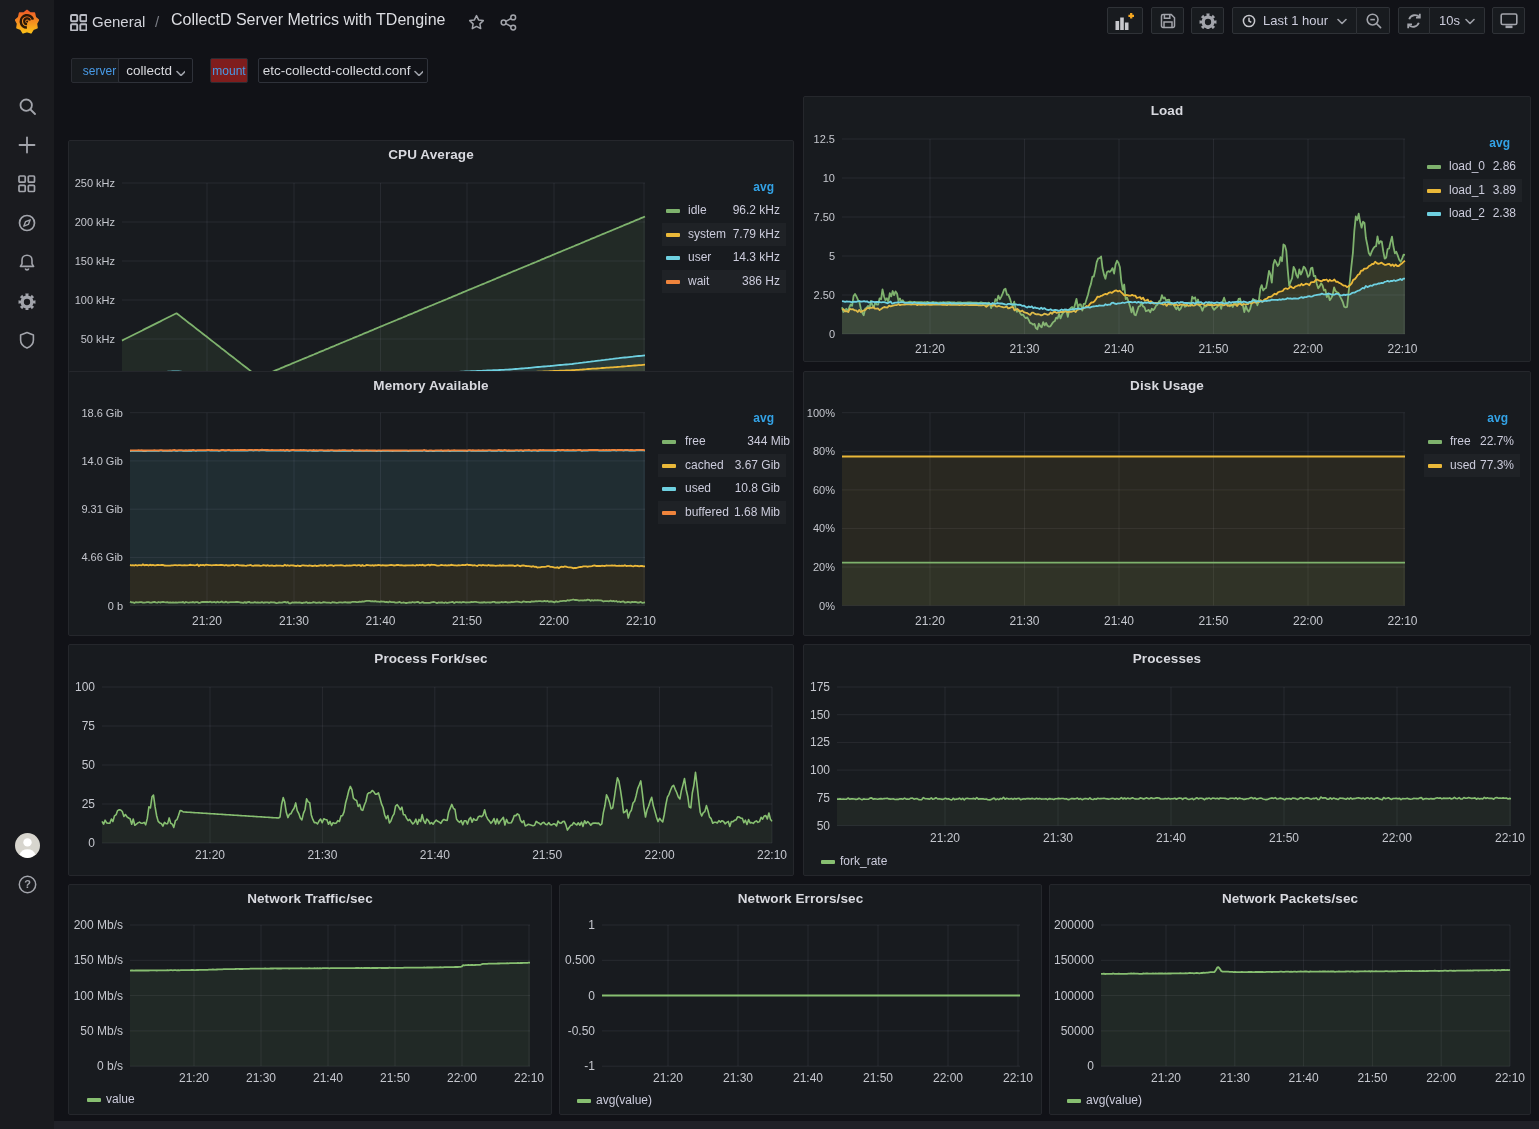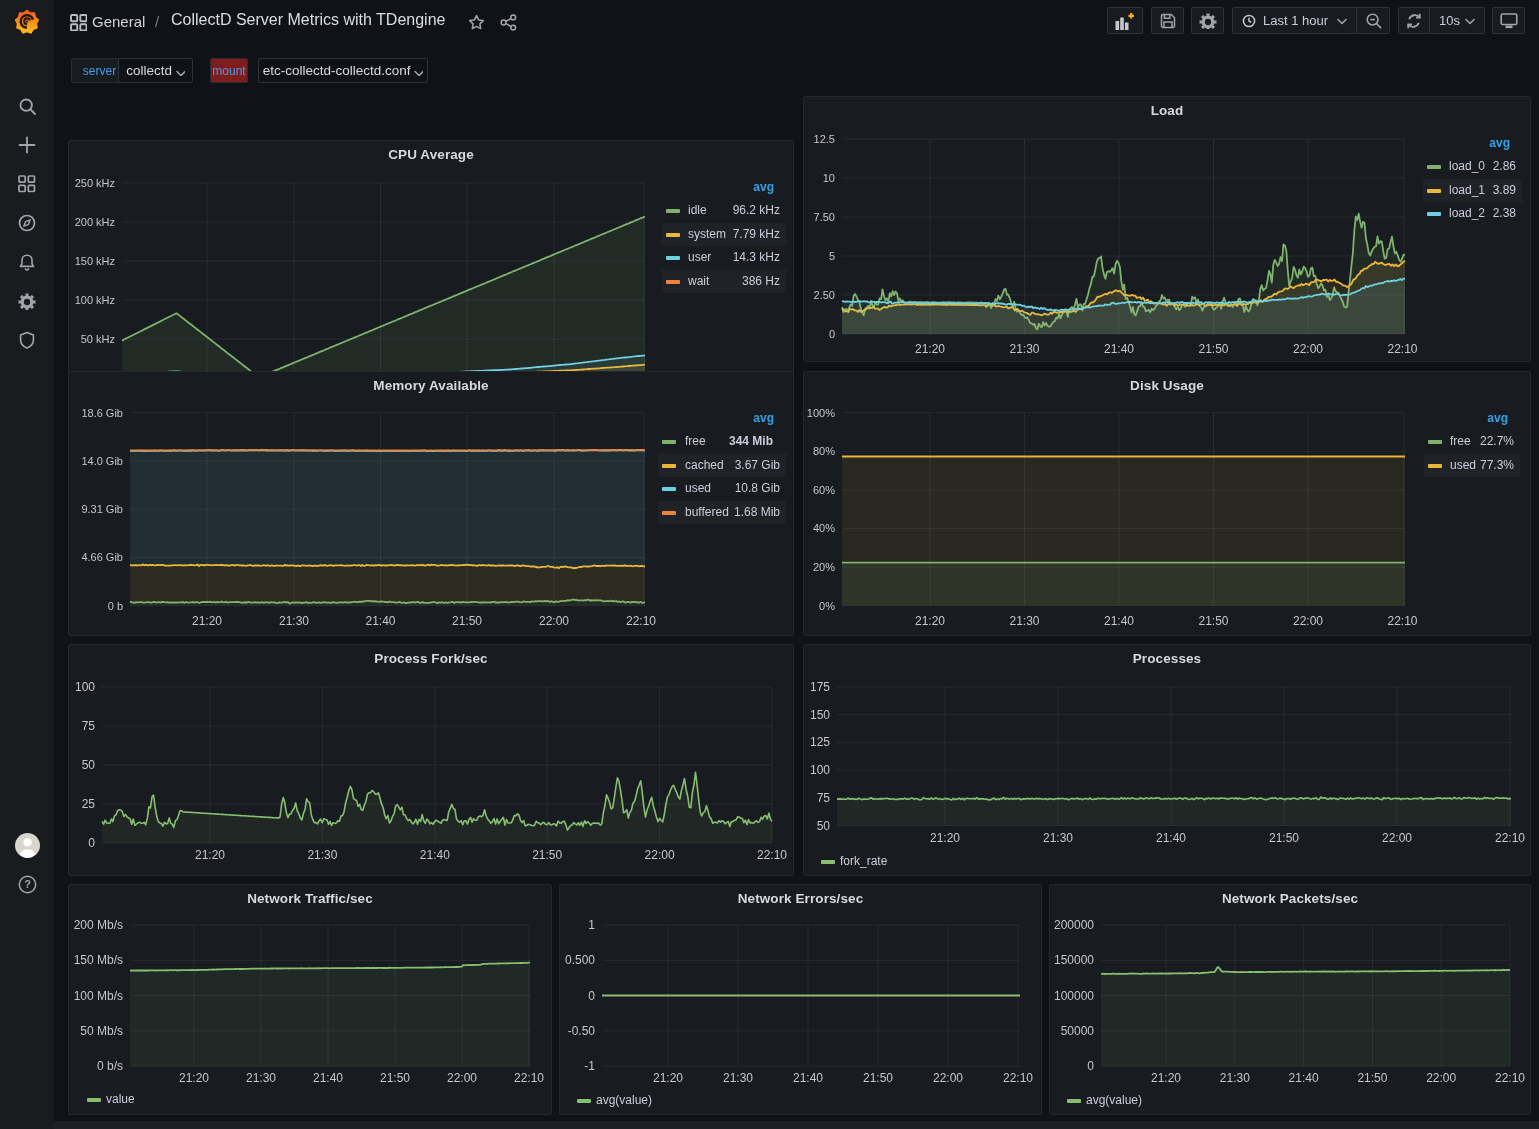--- a/index.html
+++ b/index.html
@@ -278,21 +278,21 @@
       <text x="311.5" y="252.6" text-anchor="middle" font-size="12" fill="#c5c7ce">21:40</text>
       <text x="398.0" y="252.6" text-anchor="middle" font-size="12" fill="#c5c7ce">21:50</text>
       <text x="485.0" y="252.6" text-anchor="middle" font-size="12" fill="#c5c7ce">22:00</text>
       <text x="572.0" y="252.6" text-anchor="middle" font-size="12" fill="#c5c7ce">22:10</text>
     </svg>
 <div class="lghdr" style="right:19px;top:39px;">avg</div>
     <div class="lgstripe" style="left:589px;width:128px;top:82.0px;"></div>
     <div class="lgstripe" style="left:589px;width:128px;top:129.0px;"></div>
     <div class="lgsw" style="left:593px;top:68.0px;background:#7eb26d;"></div>
     <div class="lgname" style="left:616px;top:62.0px;">free</div>
-    <div class="lgval" style="right:20px;top:62.0px;font-weight:bold;">344 Mib</div>
+    <div class="lgval" style="right:3px;top:62.0px;">344 Mib</div>
     <div class="lgsw" style="left:593px;top:91.5px;background:#eab839;"></div>
     <div class="lgname" style="left:616px;top:85.5px;">cached</div>
     <div class="lgval" style="right:13px;top:85.5px;">3.67 Gib</div>
     <div class="lgsw" style="left:593px;top:115.0px;background:#6ed0e0;"></div>
     <div class="lgname" style="left:616px;top:109.0px;">used</div>
     <div class="lgval" style="right:13px;top:109.0px;">10.8 Gib</div>
     <div class="lgsw" style="left:593px;top:138.5px;background:#ef843c;"></div>
     <div class="lgname" style="left:616px;top:132.5px;">buffered</div>
     <div class="lgval" style="right:13px;top:132.5px;">1.68 Mib</div>
   </div>

